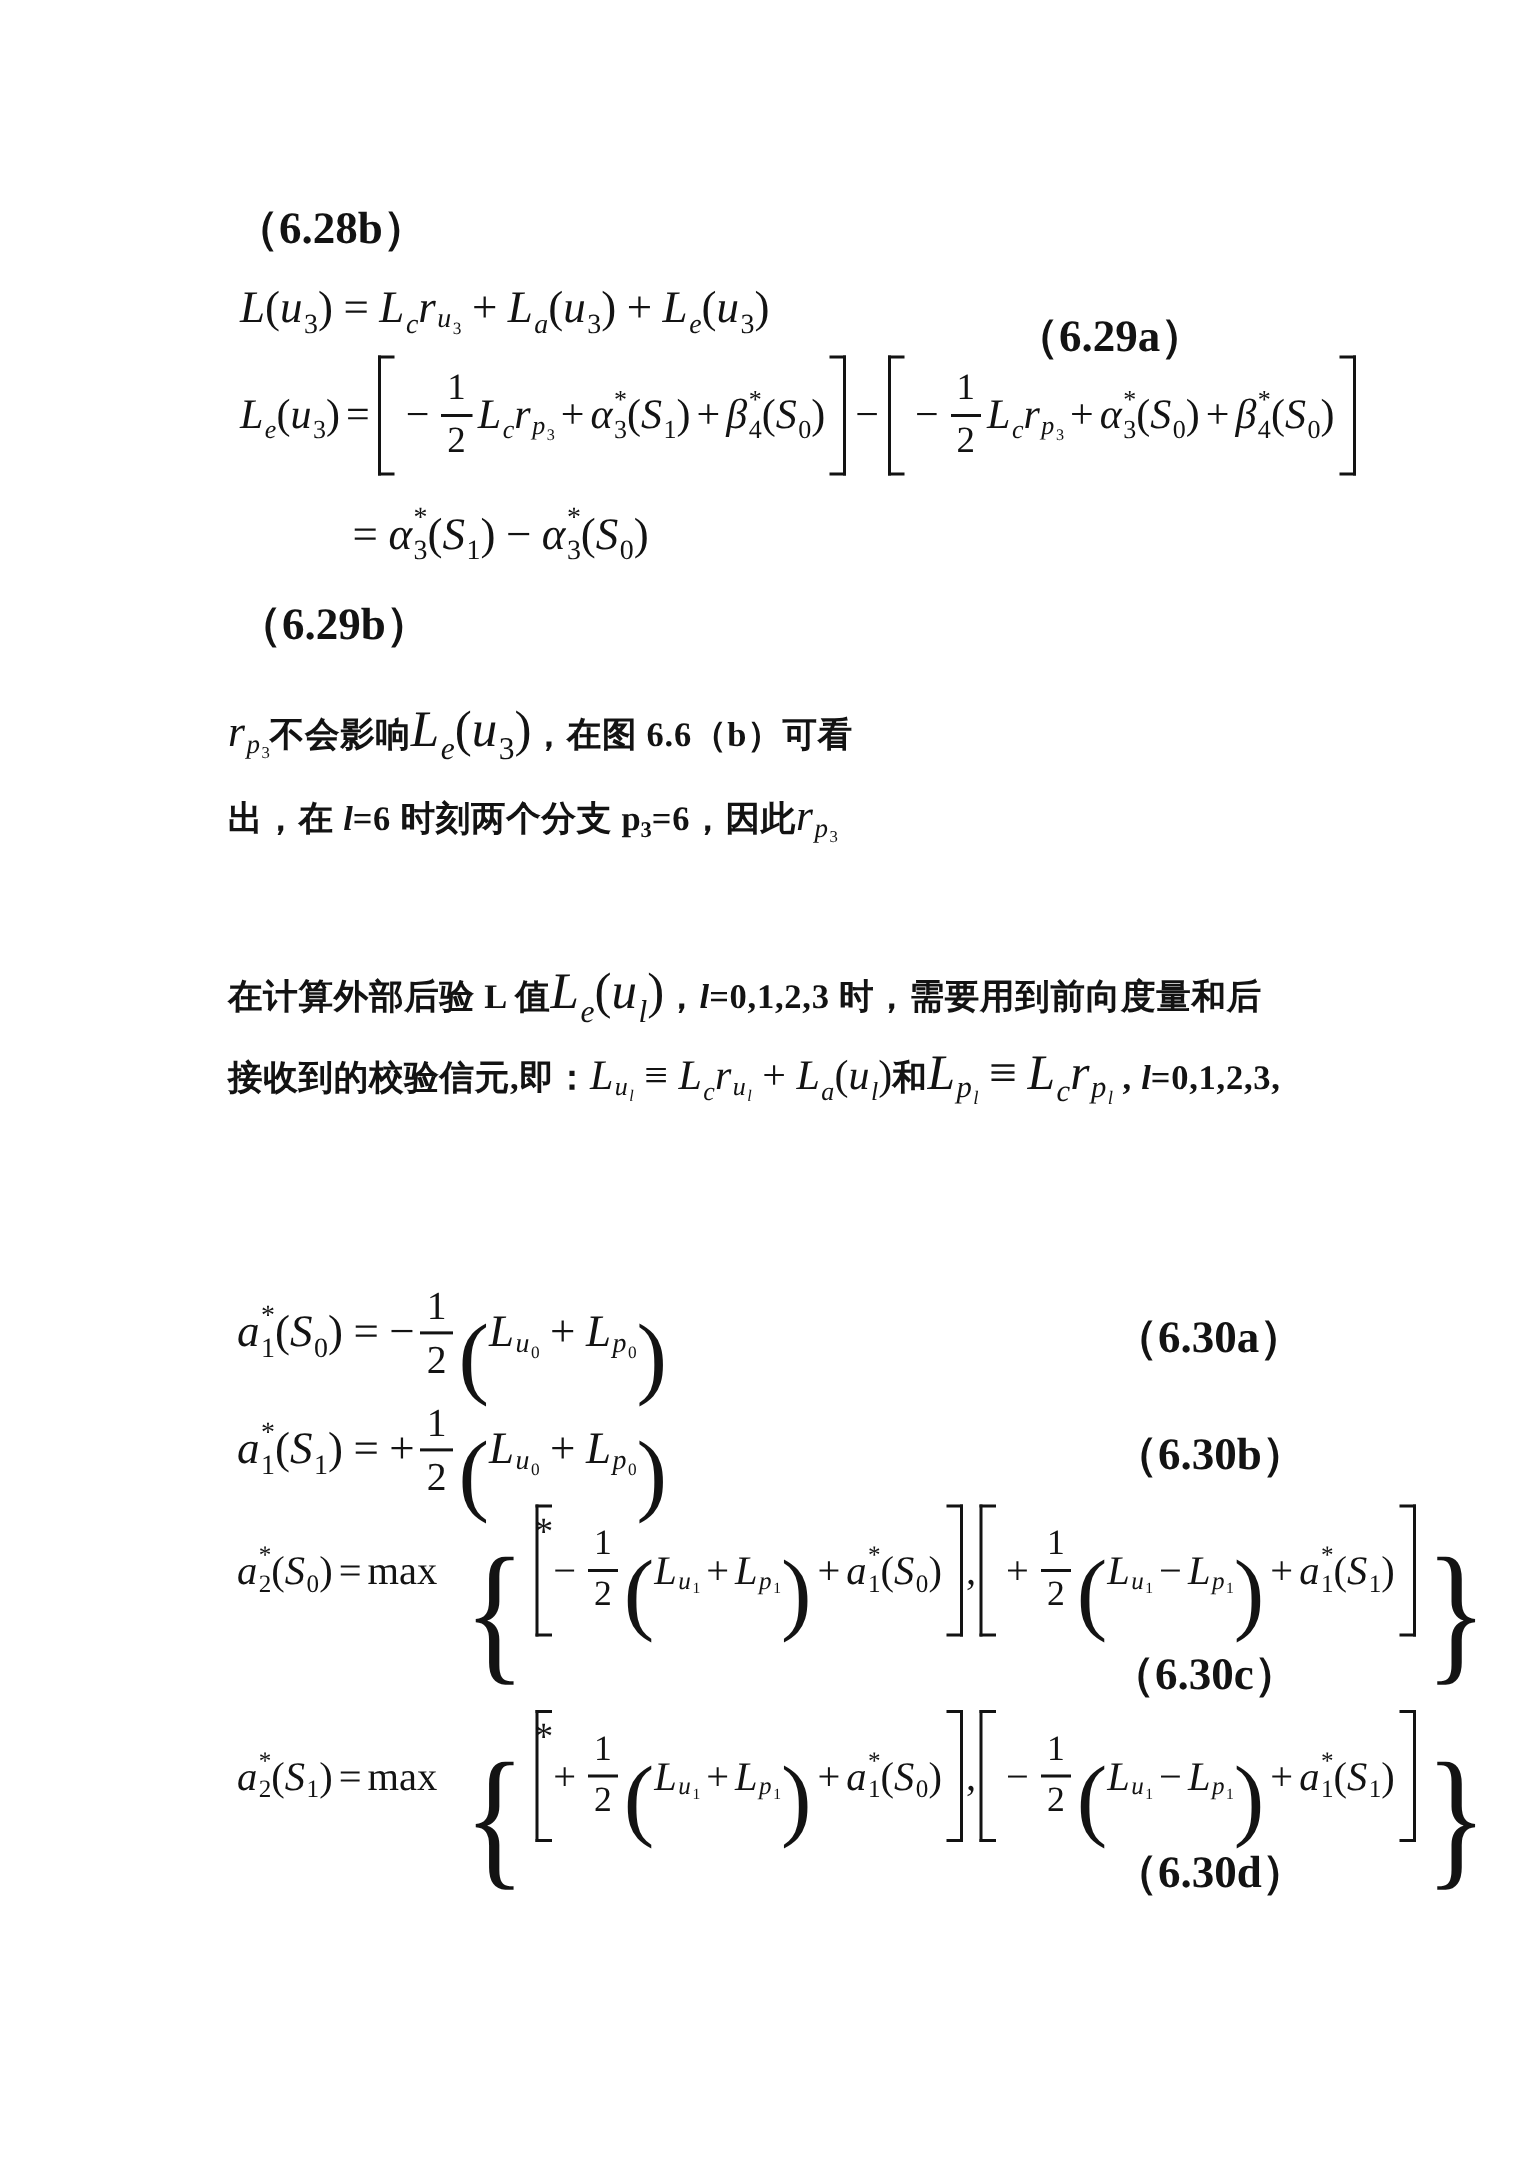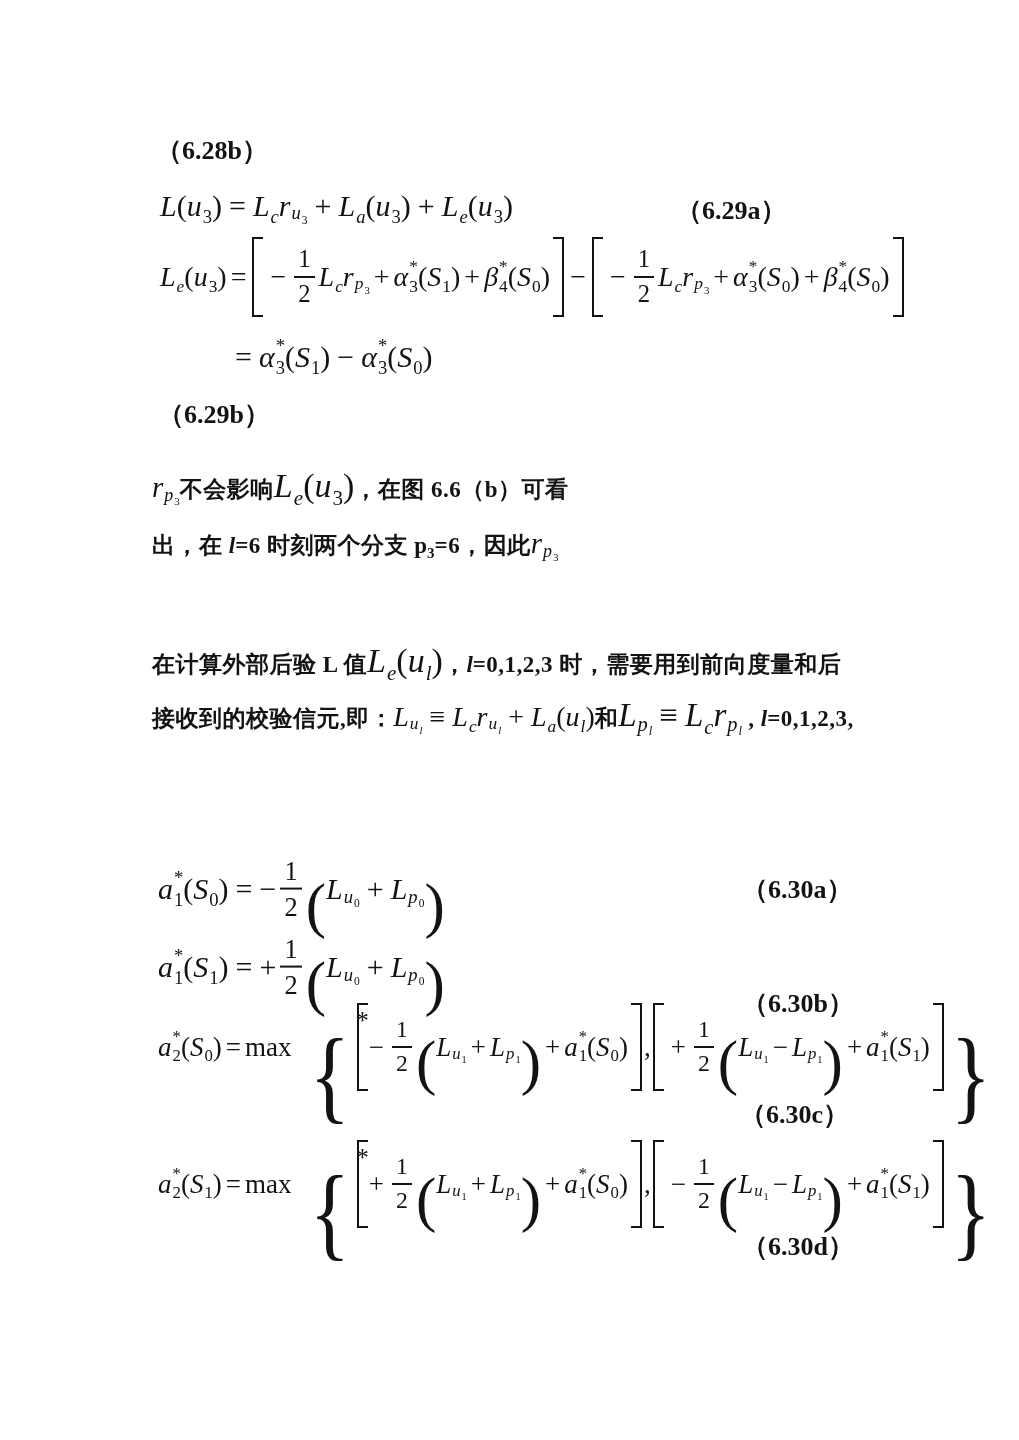--- a/index.html
+++ b/index.html
@@ -29,21 +29,21 @@
   .sqL{display:inline-block;width:9px;border-left:2.6px solid #131313;border-top:2.6px solid #131313;
        border-bottom:2.6px solid #131313;margin:0 3px 0 2px;align-self:center;}
   .sqR{display:inline-block;width:9px;border-right:2.6px solid #131313;border-top:2.6px solid #131313;
        border-bottom:2.6px solid #131313;margin:0 2px 0 3px;align-self:center;}
   .fg{font-style:normal;line-height:0;position:relative;top:0.27em;align-self:center;
       font-weight:400;}
   .fg.brace{transform:scaleX(0.82);}
   .star{font-style:normal;align-self:flex-start;line-height:1;position:relative;
         top:5px;margin:0 -4px 0 -15px;font-size:0.95em;}
   
-  .lbl{position:absolute;font-weight:bold;font-size:26px;white-space:nowrap;line-height:1.15;}
+  .lbl{position:absolute;font-weight:bold;font-size:30px;white-space:nowrap;line-height:1.15;}
   
   .para{position:absolute;white-space:nowrap;}
   .pline{white-space:nowrap;}
   .para1 .pline{line-height:56px;height:56px;}
   .para2 .pline{line-height:54px;height:54px;}
   .cn{font-weight:700;font-size:23px;letter-spacing:0.5px;}
   .bi{font-weight:700;font-style:italic;font-size:23px;}
   .brm{font-weight:700;font-size:23px;}
   .bsub{font-weight:700;font-size:15px;vertical-align:-5px;}
   .mr{display:inline-flex;align-items:baseline;white-space:nowrap;vertical-align:baseline;}
@@ -147,21 +147,21 @@
         </span>
         <span class="st">
           <span class="su"></span>
           <span class="sd">
             <span class="rm">3</span>
           </span>
         </span>
       </span>
       <span class="rm">)</span>
     </div>
-  <div class="lbl" style="left:676px;top:196px;">（6.29a）</div>
+  <div class="lbl" style="left:676px;top:208px;">（6.29a）</div>
 
   <div class="eq fs28 tight" style="left:160px;top:277px;">
       <span class="sc">
         <span class="bb">
           <span class="it">L</span>
         </span>
         <span class="st">
           <span class="su"></span>
           <span class="sd">
             <span class="it">e</span>
@@ -820,21 +820,21 @@
                 <span class="sd">
                   <span class="rm">0</span>
                 </span>
               </span>
             </span>
           </span>
         </span>
       </span>
       <span class="fg" style="font-size: 61px;">)</span>
     </div>
-  <div class="lbl" style="left:742px;top:953px;margin-top:36px;">（6.30b）</div>
+  <div class="lbl" style="left:742px;top:953px;">（6.30b）</div>
 
   <div class="eq fs27 tight" style="left:158px;top:1047px;">
       <span class="sc">
         <span class="bb">
           <span class="it">a</span>
         </span>
         <span class="st">
           <span class="su">
             <span class="rm">*</span>
           </span>

